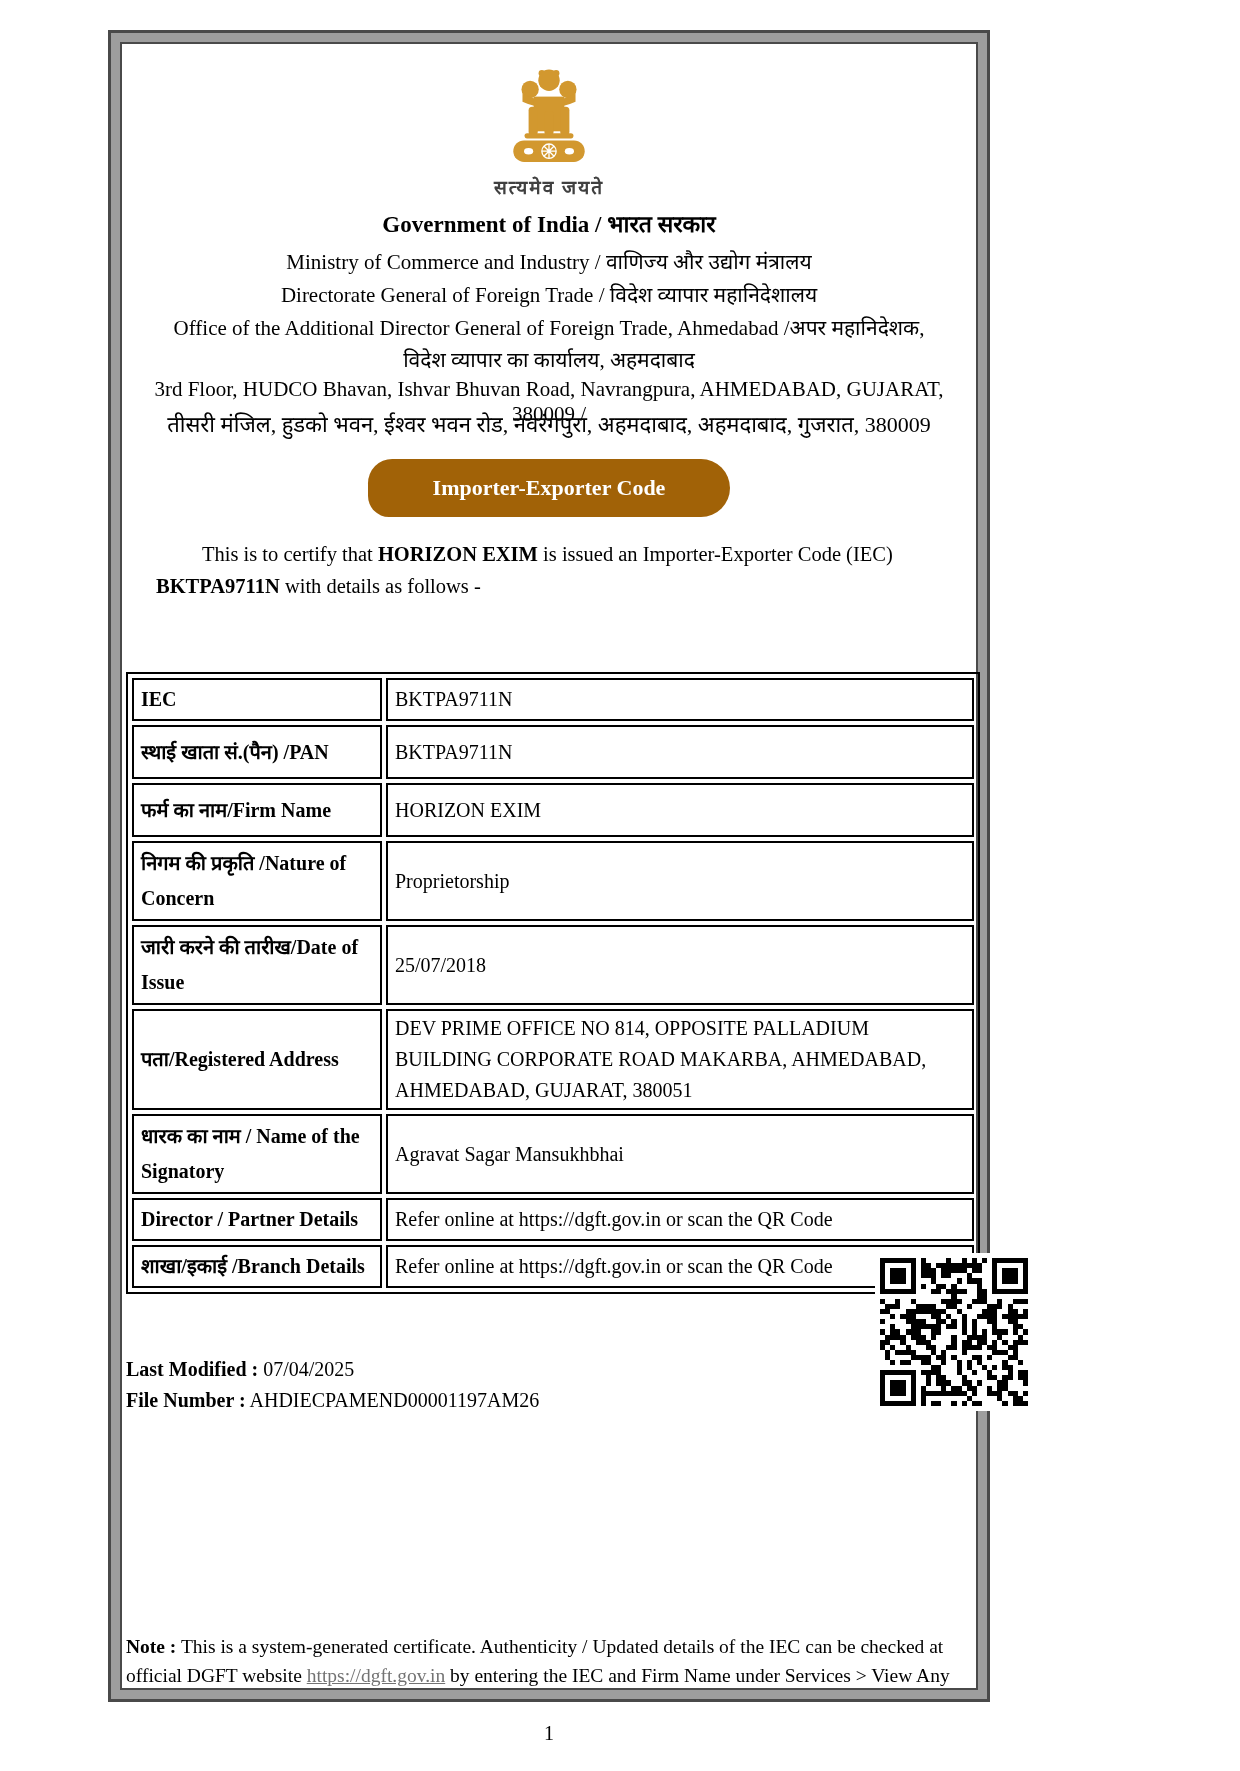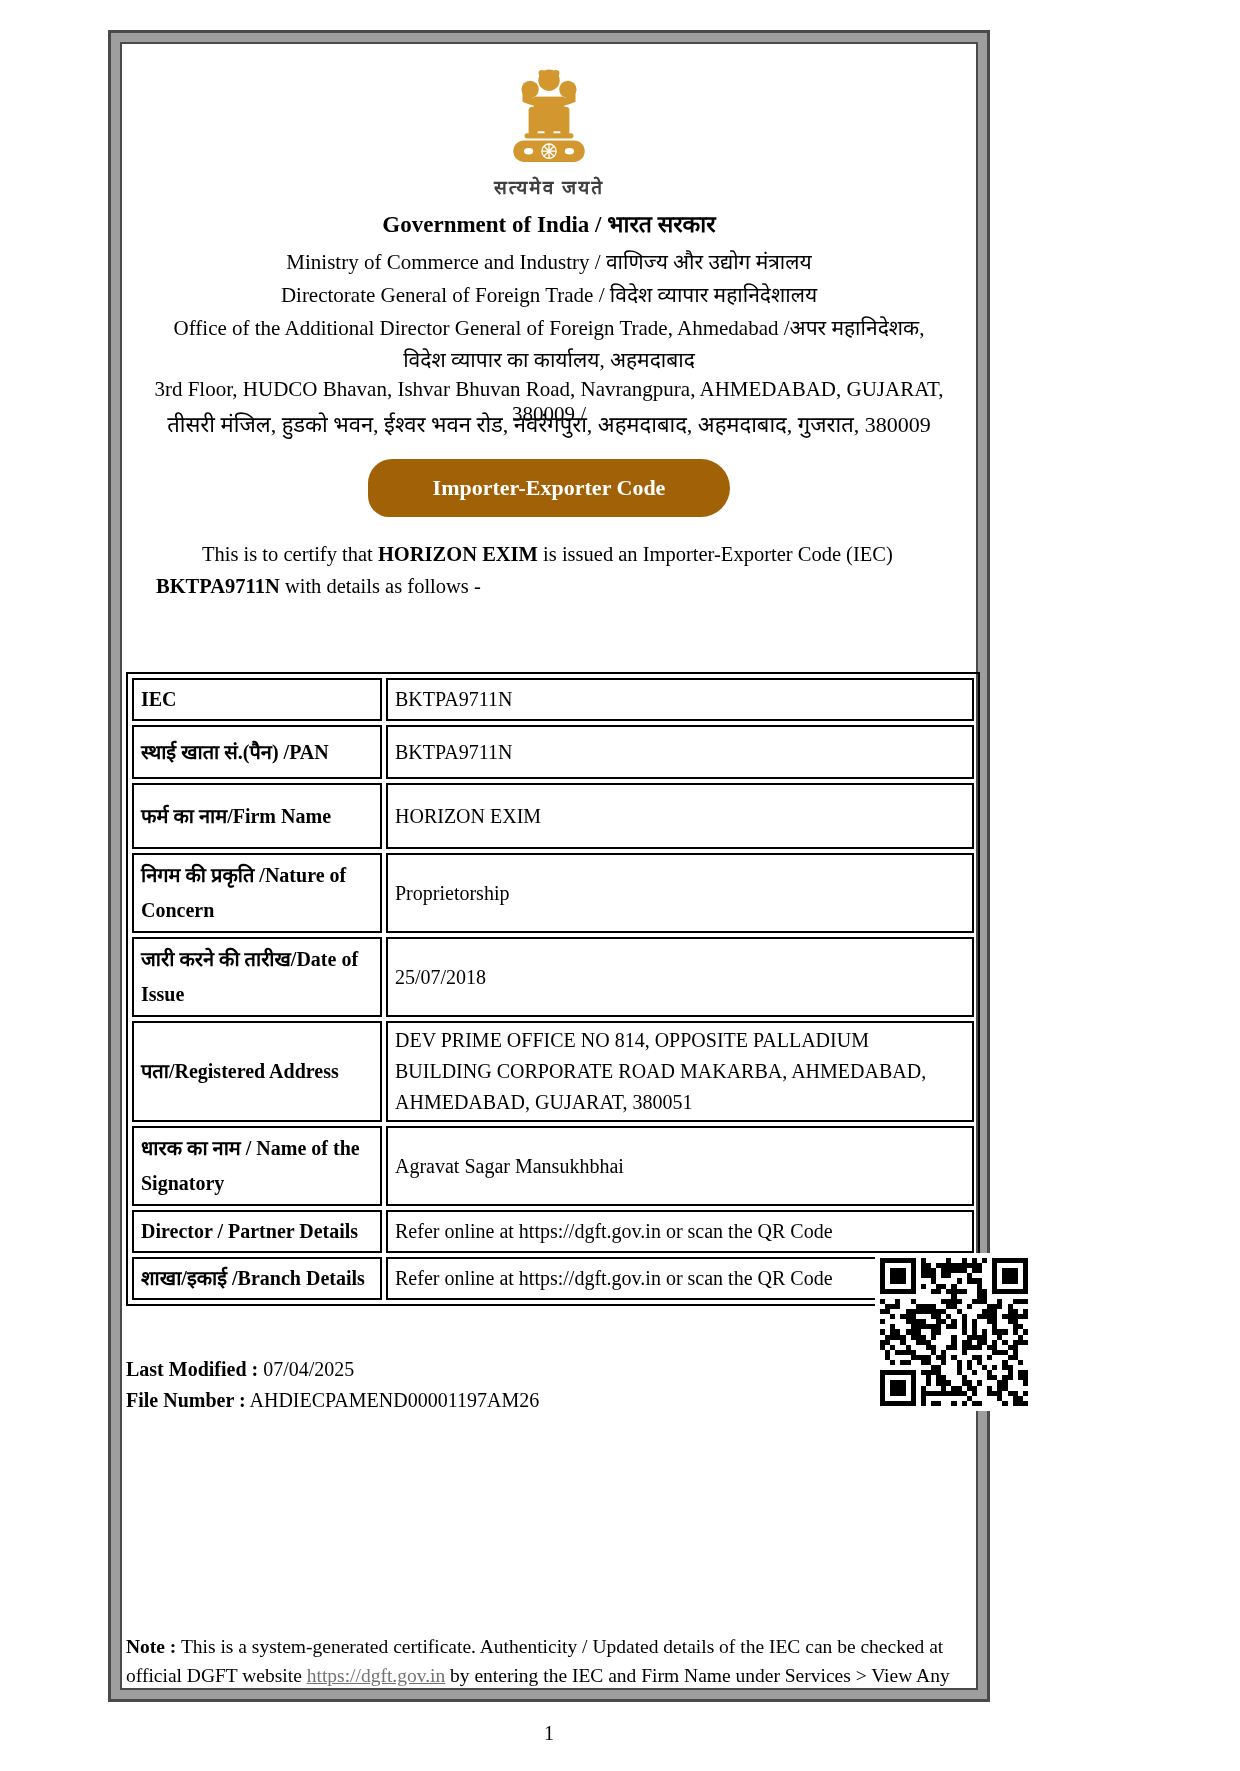--- a/index.html
+++ b/index.html
@@ -77,21 +77,21 @@
   .details-table td {
     border: 2px solid #000;
     vertical-align: middle;
     padding: 2px 7px;
     font-size: 20px;
   }
   td.cell-label { width: 250px; font-weight: bold; line-height: 1.75; }
   td.cell-value { line-height: 1.55; }
   tr.r1 td { height: 40px; }
   tr.r2 td { height: 54px; }
-  tr.r3 td { height: 66px; }
+  tr.r3 td { height: 54px; }
   tr.r4 td { height: 80px; }
   tr.r5 td { height: 80px; }
   tr.r6 td { height: 96px; }
   tr.r7 td { height: 80px; }
   tr.r8 td { height: 36px; }
   tr.r9 td { height: 40px; }
 
   
   .meta-block {
     position: absolute; top: 1310px; left: 4px;

